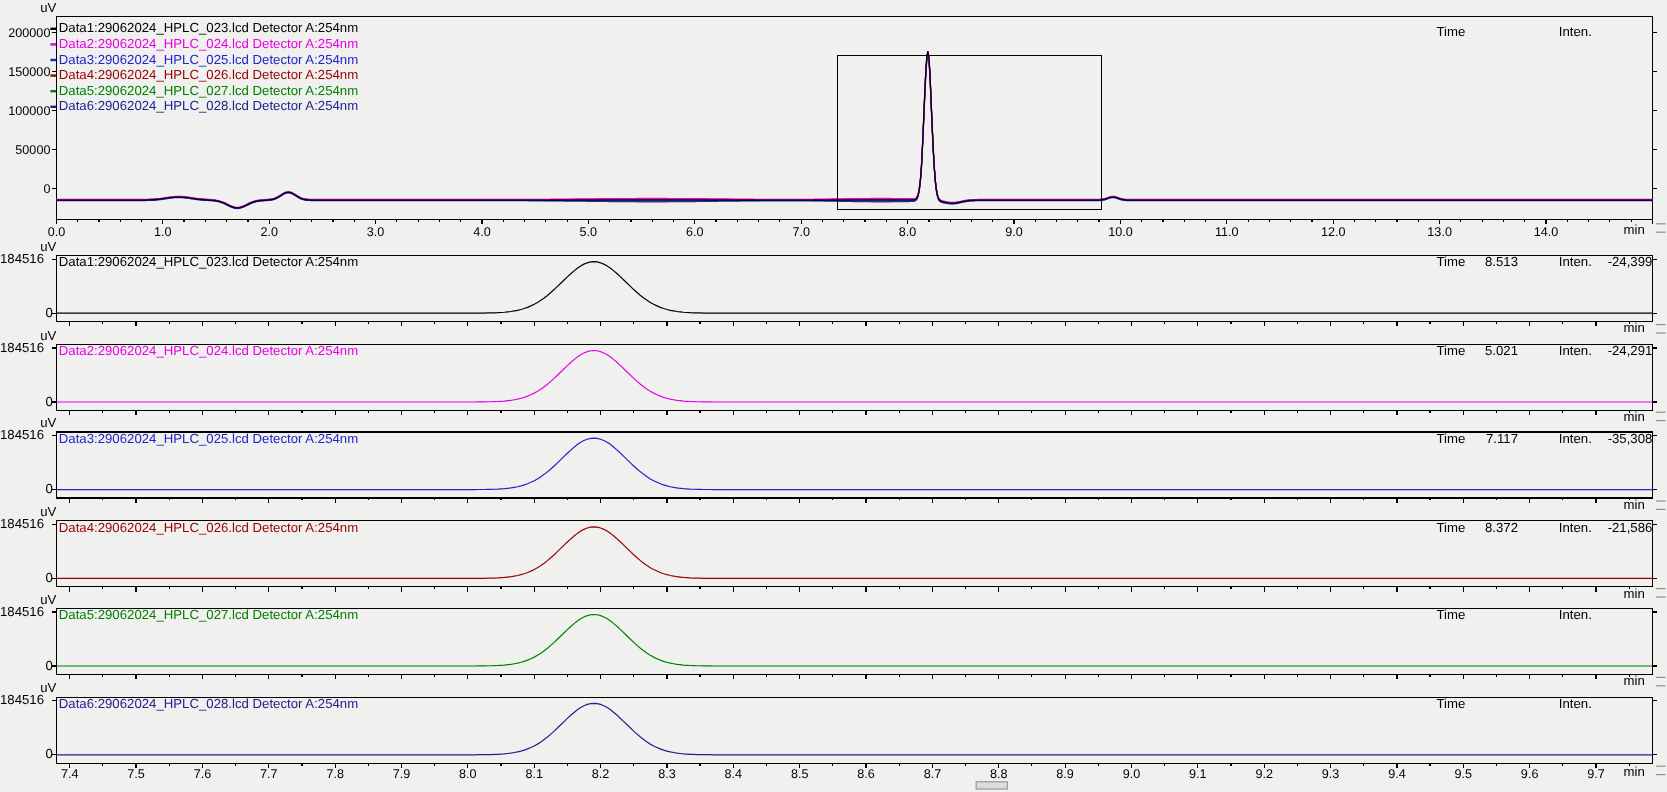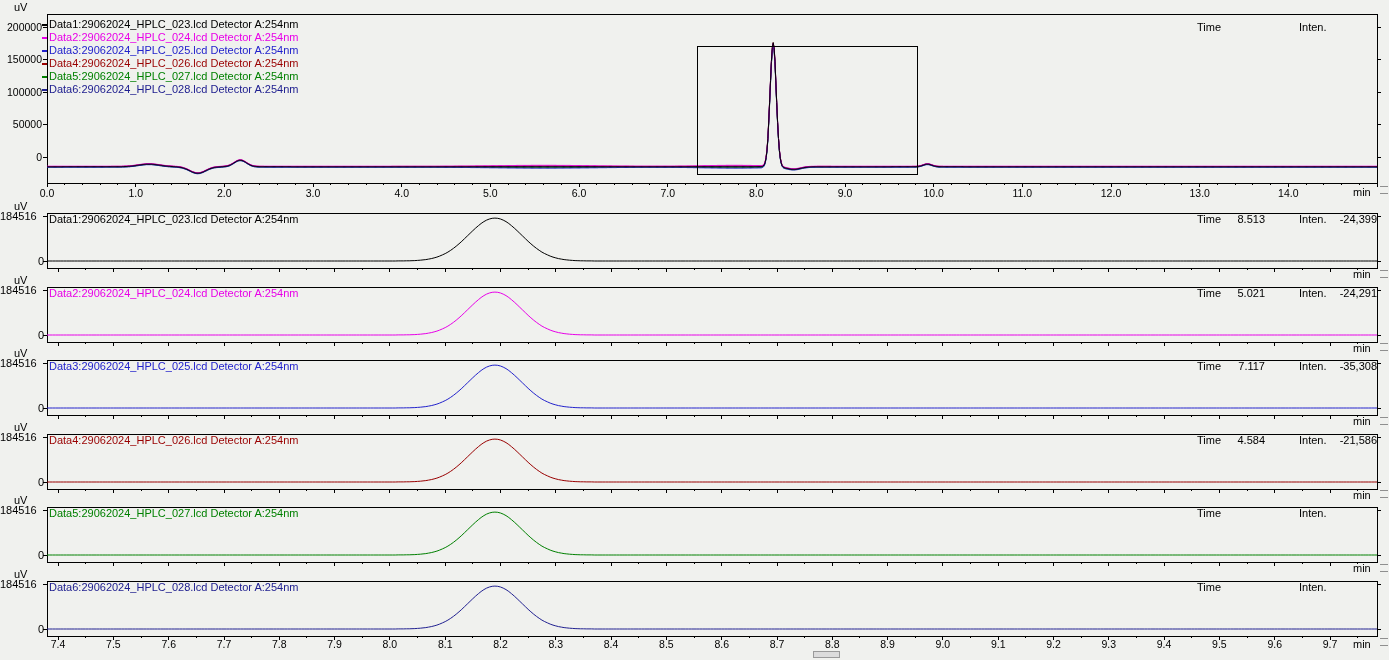--- a/index.html
+++ b/index.html
@@ -6,21 +6,21 @@
   html,body{width:1389px;height:660px}
   body{background:#f0f1ee;font-family:"Liberation Sans",sans-serif;font-size:11px;color:#000;position:relative;overflow:hidden}
   #app{position:absolute;inset:0}
   section{position:absolute;left:0;width:1389px}
   .ov{top:0;height:200px}
   .panel{height:86px}
   svg{position:absolute;left:0;top:0;overflow:visible}
   #ovsvg{width:1389px;height:200px}
   .psvg{width:1389px;height:92px}
   .tk{font-family:"Liberation Sans",sans-serif;font-size:10.5px;fill:#000}
-  .yunit{position:absolute;left:14px;top:0;width:33px;text-align:left}
+  .yunit{position:absolute;left:14px;top:0;width:33px;text-align:right}
   .ov .yunit{top:1px}
   .ymax{position:absolute;left:0;top:10px;width:33px;text-align:right}
   .yzero{position:absolute;left:0;top:55px;width:44px;text-align:right}
   .ptitle{position:absolute;left:49px;top:13px;white-space:nowrap}
   .legend{position:absolute;left:42px;top:18px;line-height:13px}
   .legend-item{white-space:nowrap}
   .dash{display:inline-block;width:5px;height:2px;margin-right:2px;vertical-align:middle;background:#000}
   .ro-time{position:absolute;left:1197px;top:13px}
   .ro-timeval{position:absolute;left:1210px;top:13px;width:55px;text-align:right}
   .ro-inten{position:absolute;left:1299px;top:13px}
@@ -427,21 +427,21 @@
         <line x1="1219.4" y1="68" x2="1219.4" y2="72" stroke="#000" shape-rendering="crispEdges"></line>
         <line x1="1247" y1="68" x2="1247" y2="70" stroke="#000" shape-rendering="crispEdges"></line>
         <line x1="1274.7" y1="68" x2="1274.7" y2="72" stroke="#000" shape-rendering="crispEdges"></line>
         <line x1="1302.3" y1="68" x2="1302.3" y2="70" stroke="#000" shape-rendering="crispEdges"></line>
         <line x1="1330" y1="68" x2="1330" y2="72" stroke="#000" shape-rendering="crispEdges"></line>
         <line x1="1357.6" y1="68" x2="1357.6" y2="70" stroke="#000" shape-rendering="crispEdges"></line>
         <path d="M47.0 61.0L49.8 61.0L52.5 61.0L55.3 61.0L58.1 61.0L60.8 61.0L63.6 61.0L66.4 61.0L69.1 61.0L71.9 61.0L74.7 61.0L77.4 61.0L80.2 61.0L82.9 61.0L85.7 61.0L88.5 61.0L91.2 61.0L94.0 61.0L96.8 61.0L99.5 61.0L102.3 61.0L105.1 61.0L107.8 61.0L110.6 61.0L113.4 61.0L116.1 61.0L118.9 61.0L121.7 61.0L124.4 61.0L127.2 61.0L130.0 61.0L132.7 61.0L135.5 61.0L138.2 61.0L141.0 61.0L143.8 61.0L146.5 61.0L149.3 61.0L152.1 61.0L154.8 61.0L157.6 61.0L160.4 61.0L163.1 61.0L165.9 61.0L168.7 61.0L171.4 61.0L174.2 61.0L177.0 61.0L179.7 61.0L182.5 61.0L185.3 61.0L188.0 61.0L190.8 61.0L193.5 61.0L196.3 61.0L199.1 61.0L201.8 61.0L204.6 61.0L207.4 61.0L210.1 61.0L212.9 61.0L215.7 61.0L218.4 61.0L221.2 61.0L224.0 61.0L226.7 61.0L229.5 61.0L232.3 61.0L235.0 61.0L237.8 61.0L240.6 61.0L243.3 61.0L246.1 61.0L248.9 61.0L251.6 61.0L254.4 61.0L257.1 61.0L259.9 61.0L262.7 61.0L265.4 61.0L268.2 61.0L271.0 61.0L273.7 61.0L276.5 61.0L279.3 61.0L282.0 61.0L284.8 61.0L287.6 61.0L290.3 61.0L293.1 61.0L295.9 61.0L298.6 61.0L301.4 61.0L304.2 61.0L306.9 61.0L309.7 61.0L312.4 61.0L315.2 61.0L318.0 61.0L320.7 61.0L323.5 61.0L326.3 61.0L329.0 61.0L331.8 61.0L334.6 61.0L337.3 61.0L340.1 61.0L342.9 61.0L345.6 61.0L348.4 61.0L351.2 61.0L353.9 61.0L356.7 61.0L359.5 61.0L362.2 61.0L365.0 61.0L367.7 61.0L370.5 61.0L373.3 61.0L376.0 61.0L378.8 61.0L381.6 61.0L384.3 61.0L387.1 61.0L389.9 61.0L392.6 61.0L395.4 61.0L398.2 60.9L400.9 60.9L403.7 60.9L406.5 60.8L409.2 60.8L412.0 60.7L414.8 60.6L417.5 60.4L420.3 60.2L423.0 59.9L425.8 59.6L428.6 59.1L431.3 58.6L434.1 57.9L436.9 57.1L439.6 56.1L442.4 54.9L445.2 53.6L447.9 52.1L450.7 50.3L453.5 48.3L456.2 46.2L459.0 43.8L461.8 41.3L464.5 38.7L467.3 36.0L470.1 33.3L472.8 30.7L475.6 28.1L478.4 25.7L481.1 23.5L483.9 21.6L486.6 20.1L489.4 19.0L492.2 18.3L494.9 18.1L497.7 18.3L500.5 19.0L503.2 20.1L506.0 21.6L508.8 23.5L511.5 25.7L514.3 28.1L517.1 30.7L519.8 33.3L522.6 36.0L525.4 38.7L528.1 41.3L530.9 43.8L533.7 46.2L536.4 48.3L539.2 50.3L541.9 52.1L544.7 53.6L547.5 54.9L550.2 56.1L553.0 57.1L555.8 57.9L558.5 58.6L561.3 59.1L564.1 59.6L566.8 59.9L569.6 60.2L572.4 60.4L575.1 60.6L577.9 60.7L580.7 60.8L583.4 60.8L586.2 60.9L589.0 60.9L591.7 60.9L594.5 61.0L597.2 61.0L600.0 61.0L602.8 61.0L605.5 61.0L608.3 61.0L611.1 61.0L613.8 61.0L616.6 61.0L619.4 61.0L622.1 61.0L624.9 61.0L627.7 61.0L630.4 61.0L633.2 61.0L636.0 61.0L638.7 61.0L641.5 61.0L644.3 61.0L647.0 61.0L649.8 61.0L652.6 61.0L655.3 61.0L658.1 61.0L660.8 61.0L663.6 61.0L666.4 61.0L669.1 61.0L671.9 61.0L674.7 61.0L677.4 61.0L680.2 61.0L683.0 61.0L685.7 61.0L688.5 61.0L691.3 61.0L694.0 61.0L696.8 61.0L699.6 61.0L702.3 61.0L705.1 61.0L707.9 61.0L710.6 61.0L713.4 61.0L716.1 61.0L718.9 61.0L721.7 61.0L724.4 61.0L727.2 61.0L730.0 61.0L732.7 61.0L735.5 61.0L738.3 61.0L741.0 61.0L743.8 61.0L746.6 61.0L749.3 61.0L752.1 61.0L754.9 61.0L757.6 61.0L760.4 61.0L763.2 61.0L765.9 61.0L768.7 61.0L771.4 61.0L774.2 61.0L777.0 61.0L779.7 61.0L782.5 61.0L785.3 61.0L788.0 61.0L790.8 61.0L793.6 61.0L796.3 61.0L799.1 61.0L801.9 61.0L804.6 61.0L807.4 61.0L810.2 61.0L812.9 61.0L815.7 61.0L818.5 61.0L821.2 61.0L824.0 61.0L826.8 61.0L829.5 61.0L832.3 61.0L835.0 61.0L837.8 61.0L840.6 61.0L843.3 61.0L846.1 61.0L848.9 61.0L851.6 61.0L854.4 61.0L857.2 61.0L859.9 61.0L862.7 61.0L865.5 61.0L868.2 61.0L871.0 61.0L873.8 61.0L876.5 61.0L879.3 61.0L882.1 61.0L884.8 61.0L887.6 61.0L890.3 61.0L893.1 61.0L895.9 61.0L898.6 61.0L901.4 61.0L904.2 61.0L906.9 61.0L909.7 61.0L912.5 61.0L915.2 61.0L918.0 61.0L920.8 61.0L923.5 61.0L926.3 61.0L929.1 61.0L931.8 61.0L934.6 61.0L937.4 61.0L940.1 61.0L942.9 61.0L945.6 61.0L948.4 61.0L951.2 61.0L953.9 61.0L956.7 61.0L959.5 61.0L962.2 61.0L965.0 61.0L967.8 61.0L970.5 61.0L973.3 61.0L976.1 61.0L978.8 61.0L981.6 61.0L984.4 61.0L987.1 61.0L989.9 61.0L992.7 61.0L995.4 61.0L998.2 61.0L1001.0 61.0L1003.7 61.0L1006.5 61.0L1009.2 61.0L1012.0 61.0L1014.8 61.0L1017.5 61.0L1020.3 61.0L1023.1 61.0L1025.8 61.0L1028.6 61.0L1031.4 61.0L1034.1 61.0L1036.9 61.0L1039.7 61.0L1042.4 61.0L1045.2 61.0L1048.0 61.0L1050.7 61.0L1053.5 61.0L1056.3 61.0L1059.0 61.0L1061.8 61.0L1064.5 61.0L1067.3 61.0L1070.1 61.0L1072.8 61.0L1075.6 61.0L1078.4 61.0L1081.1 61.0L1083.9 61.0L1086.7 61.0L1089.4 61.0L1092.2 61.0L1095.0 61.0L1097.7 61.0L1100.5 61.0L1103.3 61.0L1106.0 61.0L1108.8 61.0L1111.6 61.0L1114.3 61.0L1117.1 61.0L1119.8 61.0L1122.6 61.0L1125.4 61.0L1128.1 61.0L1130.9 61.0L1133.7 61.0L1136.4 61.0L1139.2 61.0L1142.0 61.0L1144.7 61.0L1147.5 61.0L1150.3 61.0L1153.0 61.0L1155.8 61.0L1158.6 61.0L1161.3 61.0L1164.1 61.0L1166.9 61.0L1169.6 61.0L1172.4 61.0L1175.1 61.0L1177.9 61.0L1180.7 61.0L1183.4 61.0L1186.2 61.0L1189.0 61.0L1191.7 61.0L1194.5 61.0L1197.3 61.0L1200.0 61.0L1202.8 61.0L1205.6 61.0L1208.3 61.0L1211.1 61.0L1213.9 61.0L1216.6 61.0L1219.4 61.0L1222.2 61.0L1224.9 61.0L1227.7 61.0L1230.5 61.0L1233.2 61.0L1236.0 61.0L1238.7 61.0L1241.5 61.0L1244.3 61.0L1247.0 61.0L1249.8 61.0L1252.6 61.0L1255.3 61.0L1258.1 61.0L1260.9 61.0L1263.6 61.0L1266.4 61.0L1269.2 61.0L1271.9 61.0L1274.7 61.0L1277.5 61.0L1280.2 61.0L1283.0 61.0L1285.8 61.0L1288.5 61.0L1291.3 61.0L1294.0 61.0L1296.8 61.0L1299.6 61.0L1302.3 61.0L1305.1 61.0L1307.9 61.0L1310.6 61.0L1313.4 61.0L1316.2 61.0L1318.9 61.0L1321.7 61.0L1324.5 61.0L1327.2 61.0L1330.0 61.0L1332.8 61.0L1335.5 61.0L1338.3 61.0L1341.1 61.0L1343.8 61.0L1346.6 61.0L1349.3 61.0L1352.1 61.0L1354.9 61.0L1357.6 61.0L1360.4 61.0L1363.2 61.0L1365.9 61.0L1368.7 61.0L1371.5 61.0L1374.2 61.0L1377.0 61.0" fill="none" stroke="#990000" stroke-width="1"></path>
       </svg>
     <span class="ptitle" style="color: rgb(153, 0, 0);">Data4:29062024_HPLC_026.lcd Detector A:254nm</span>
     <span class="ro-time">Time</span>
-    <span class="ro-timeval">4.584</span>
+    <span class="ro-timeval">8.372</span>
     <span class="ro-inten">Inten.</span>
     <span class="ro-intenval">-21,586</span>
     <span class="xunit">min</span>
   </section>
 
   <section class="panel" style="top:494px">
     <span class="yunit">uV</span>
     <span class="ymax">184516</span>
     <span class="yzero">0</span>
     <svg class="psvg">

